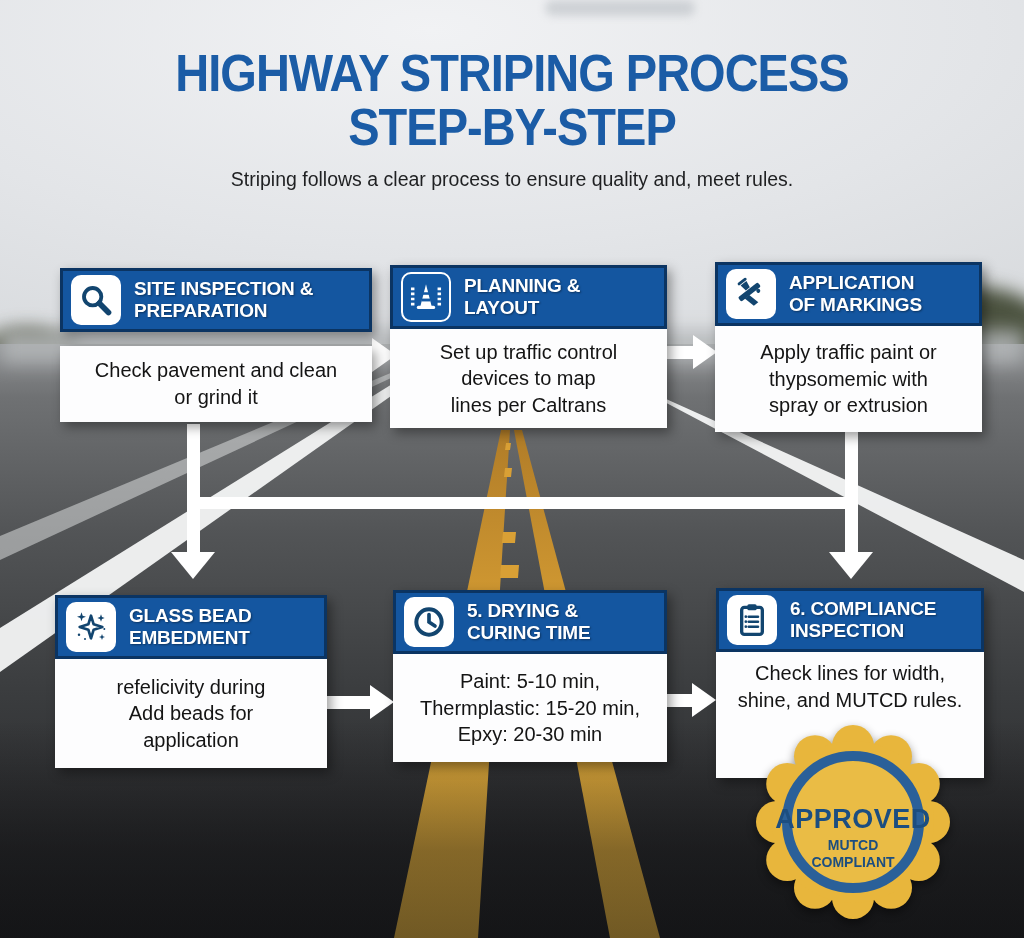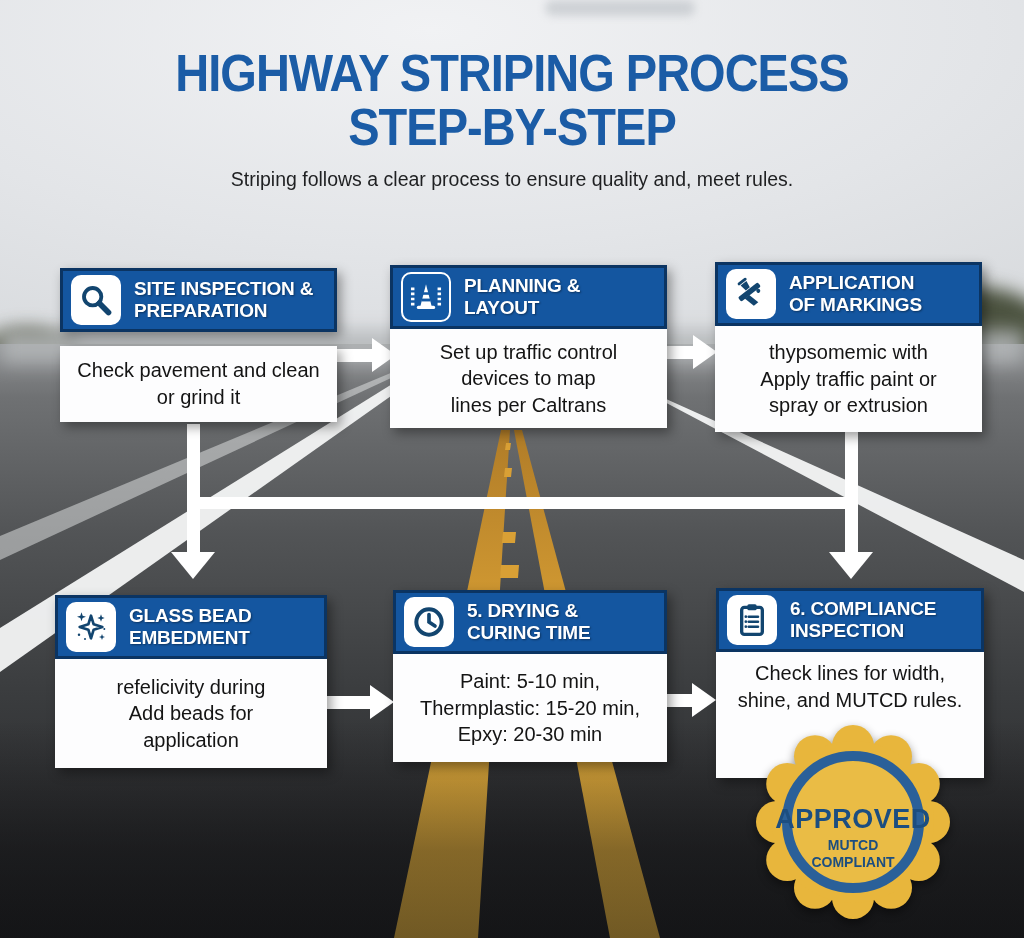--- a/index.html
+++ b/index.html
@@ -109,21 +109,21 @@
 
   <div class="shaft" style="left:665px;top:694px;width:28px;height:13px;"></div>
   <div class="head-right" style="left:692px;top:683px;"></div>
 
   <div class="shaft" style="left:187px;top:424px;width:13px;height:128px;"></div>
   <div class="head-down" style="left:171px;top:552px;"></div>
   <div class="shaft" style="left:845px;top:430px;width:13px;height:122px;"></div>
   <div class="head-down" style="left:829px;top:552px;"></div>
   <div class="shaft" style="left:187px;top:497px;width:671px;height:12px;"></div>
 
-  <div class="step" style="left:60px;top:268px;width:277px;height:154px;gap:14px;">
+  <div class="step" style="left:60px;top:268px;width:312px;height:154px;gap:14px;">
     <div class="step-header" style="min-height:64px;">
       <span class="icon-tile">
         <svg width="40" height="40" viewBox="0 0 24 24">
           <circle cx="10" cy="10" r="5.2" fill="none" stroke="#12456f" stroke-width="2.3"></circle>
           <line x1="14" y1="14" x2="19.5" y2="19.5" stroke="#12456f" stroke-width="3.4" stroke-linecap="round"></line>
         </svg>
       </span>
       <span class="step-title">
         <div>SITE INSPECTION &amp;</div>
         <div>PREPARATION</div>
@@ -172,22 +172,22 @@
             <circle cx="16.6" cy="13.2" r="1.2"></circle>
           </g>
         </svg>
       </span>
       <span class="step-title">
         <div>APPLICATION</div>
         <div>OF MARKINGS</div>
       </span>
     </div>
     <div class="step-body">
+      <div>Apply traffic paint or</div>
       <div>thypsomemic with</div>
-      <div>Apply traffic paint or</div>
       <div>spray or extrusion</div>
     </div>
   </div>
 
   <div class="step" style="left:55px;top:595px;width:272px;height:173px;">
     <div class="step-header" style="min-height:63px;">
       <span class="icon-tile">
         <svg width="40" height="40" viewBox="0 0 24 24">
           <path d="M12 5.2 L13.6 10.4 L18.8 12 L13.6 13.6 L12 18.8 L10.4 13.6 L5.2 12 L10.4 10.4 Z" fill="none" stroke="#12456f" stroke-width="1.6" stroke-linejoin="round"></path>
           <path d="M6.3 3.2 L7 5.2 L9 5.9 L7 6.6 L6.3 8.6 L5.6 6.6 L3.6 5.9 L5.6 5.2 Z" fill="#12456f"></path>

